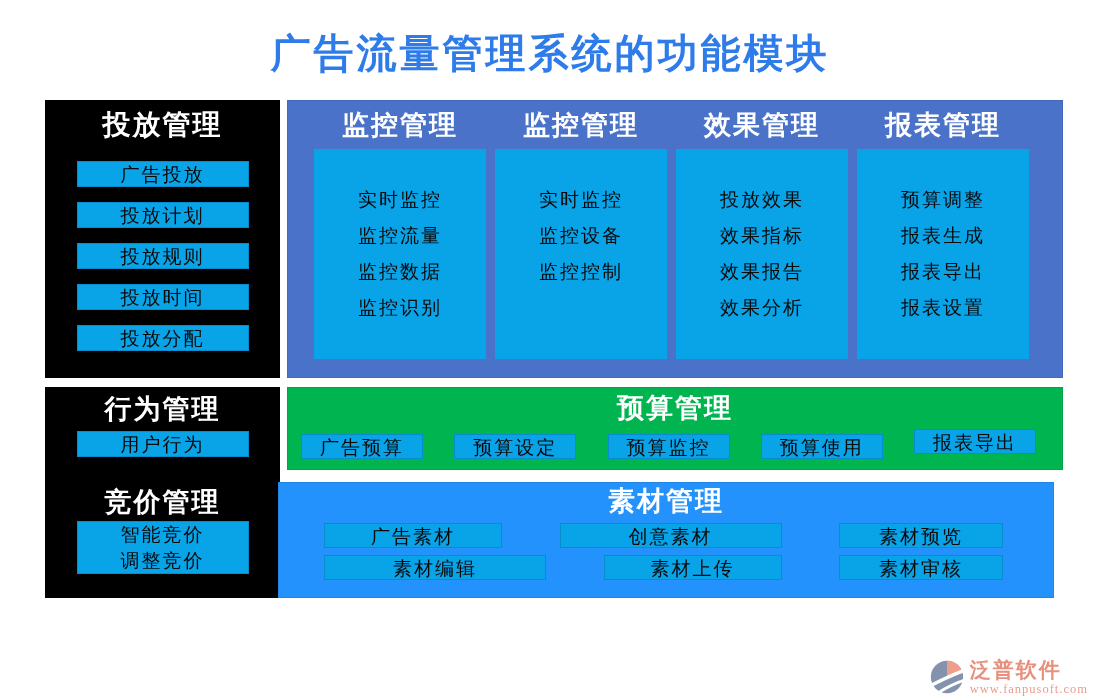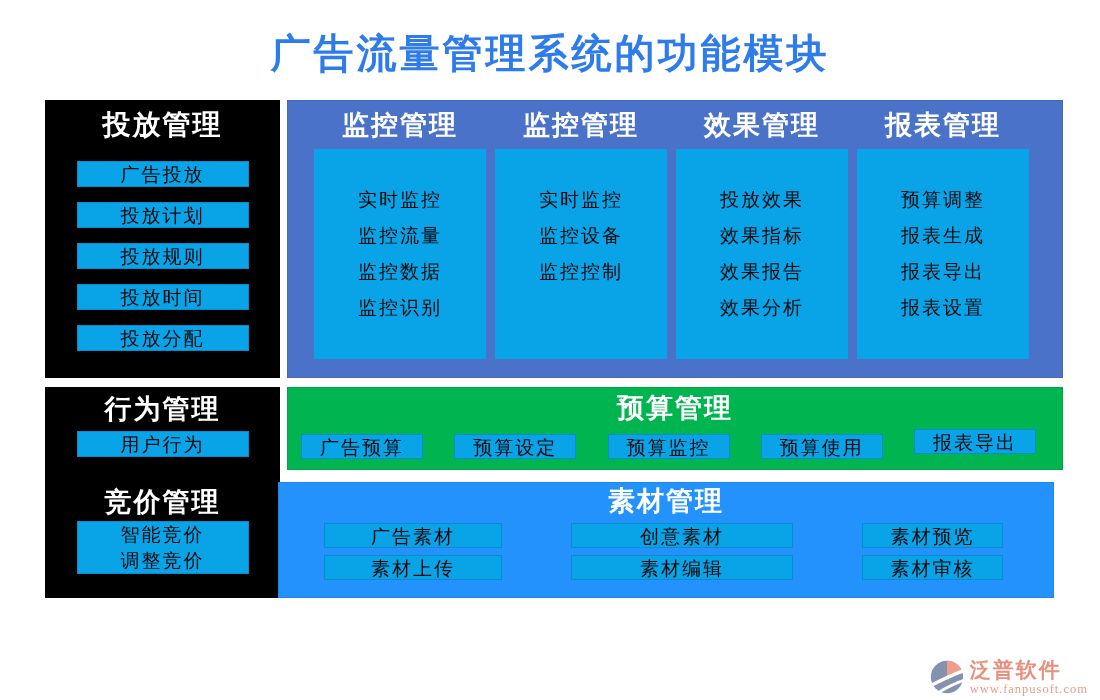--- a/index.html
+++ b/index.html
@@ -52,21 +52,21 @@
     background:#09A3E8; width:172px; height:53px; margin:0 auto;
     border:1px solid rgba(0,40,90,0.18); text-align:center;
   }
   .bid-line { font-size:19px; line-height:26px; color:#0a0a0a; letter-spacing:2px; }
 
   
   .mat-row { display:flex; justify-content:space-between; padding:0 50px 0 45px; }
   .mat-row.r1 { margin-top:3px; }
   .mat-row.r2 { margin-top:7px; }
   .mat-row .btn { height:25px; line-height:25px; }
-  .w-a { width:178px; } .w-b { width:222px; } .w-c { width:141px; }
+  .w-a { width:178px; } .w-b { width:222px; } .w-c { width:164px; }
 
   
   .footer { position:absolute; right:12px; bottom:4px; display:flex; align-items:flex-start; }
   .logo-icon { width:38px; height:38px; margin-right:4px; }
   .logo-text { display:flex; flex-direction:column; }
   .brand { font-size:21px; font-weight:bold; color:#E8907E; letter-spacing:2px; line-height:24px; }
   .url { font-size:12.5px; color:#EB9C8B; line-height:14px; letter-spacing:1px; }
 </style>
 </head>
 <body>
@@ -156,22 +156,22 @@
   </div>
 
   <div class="panel blue" style="left:278px; top:482px; width:776px; height:116px;">
     <div class="hdr small" style="line-height:37px;">素材管理</div>
     <div class="mat-row r1">
       <div class="btn w-a">广告素材</div>
       <div class="btn w-b">创意素材</div>
       <div class="btn w-c">素材预览</div>
     </div>
     <div class="mat-row r2">
+      <div class="btn w-b">素材编辑</div>
       <div class="btn w-a">素材上传</div>
-      <div class="btn w-b">素材编辑</div>
       <div class="btn w-c">素材审核</div>
     </div>
   </div>
 
   <div class="footer">
     <svg class="logo-icon" viewBox="0 0 40 40">
       <circle cx="20" cy="20" r="17" fill="#8493AD"></circle>
       <path d="M20,20 L20,3 A17,17 0 0 1 36.5,16 Z" fill="#EF9E8C"></path>
       <path d="M3,29 Q18,21 38,13" stroke="#ffffff" stroke-width="3.5" fill="none"></path>
       <path d="M10,37 Q24,28 39,23" stroke="#ffffff" stroke-width="3" fill="none"></path>

